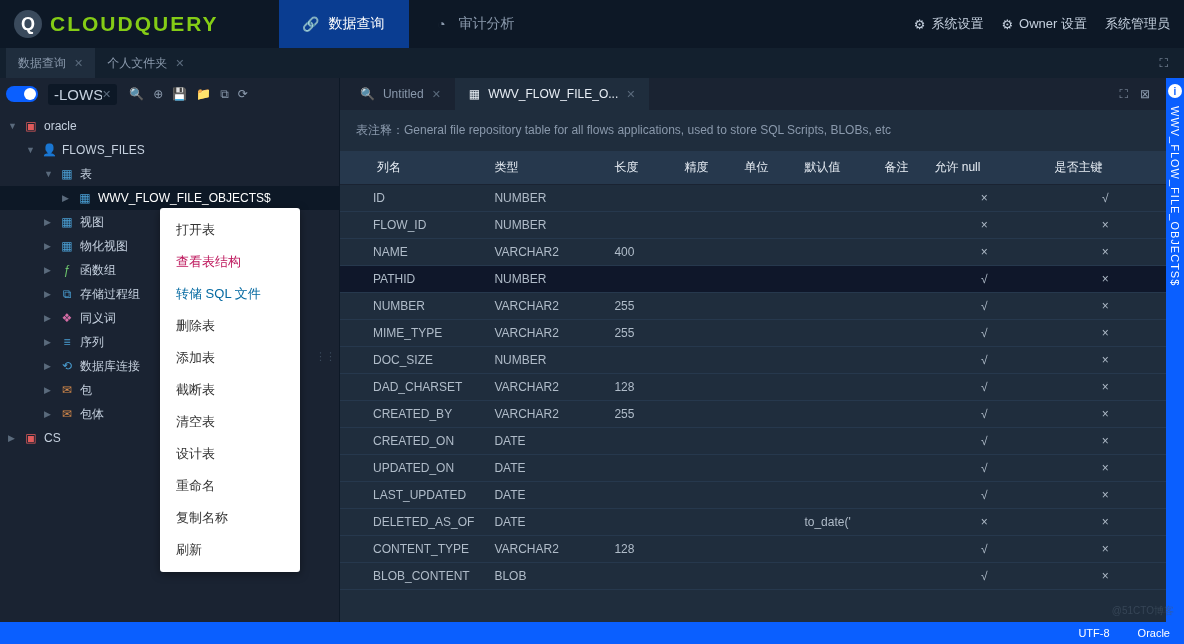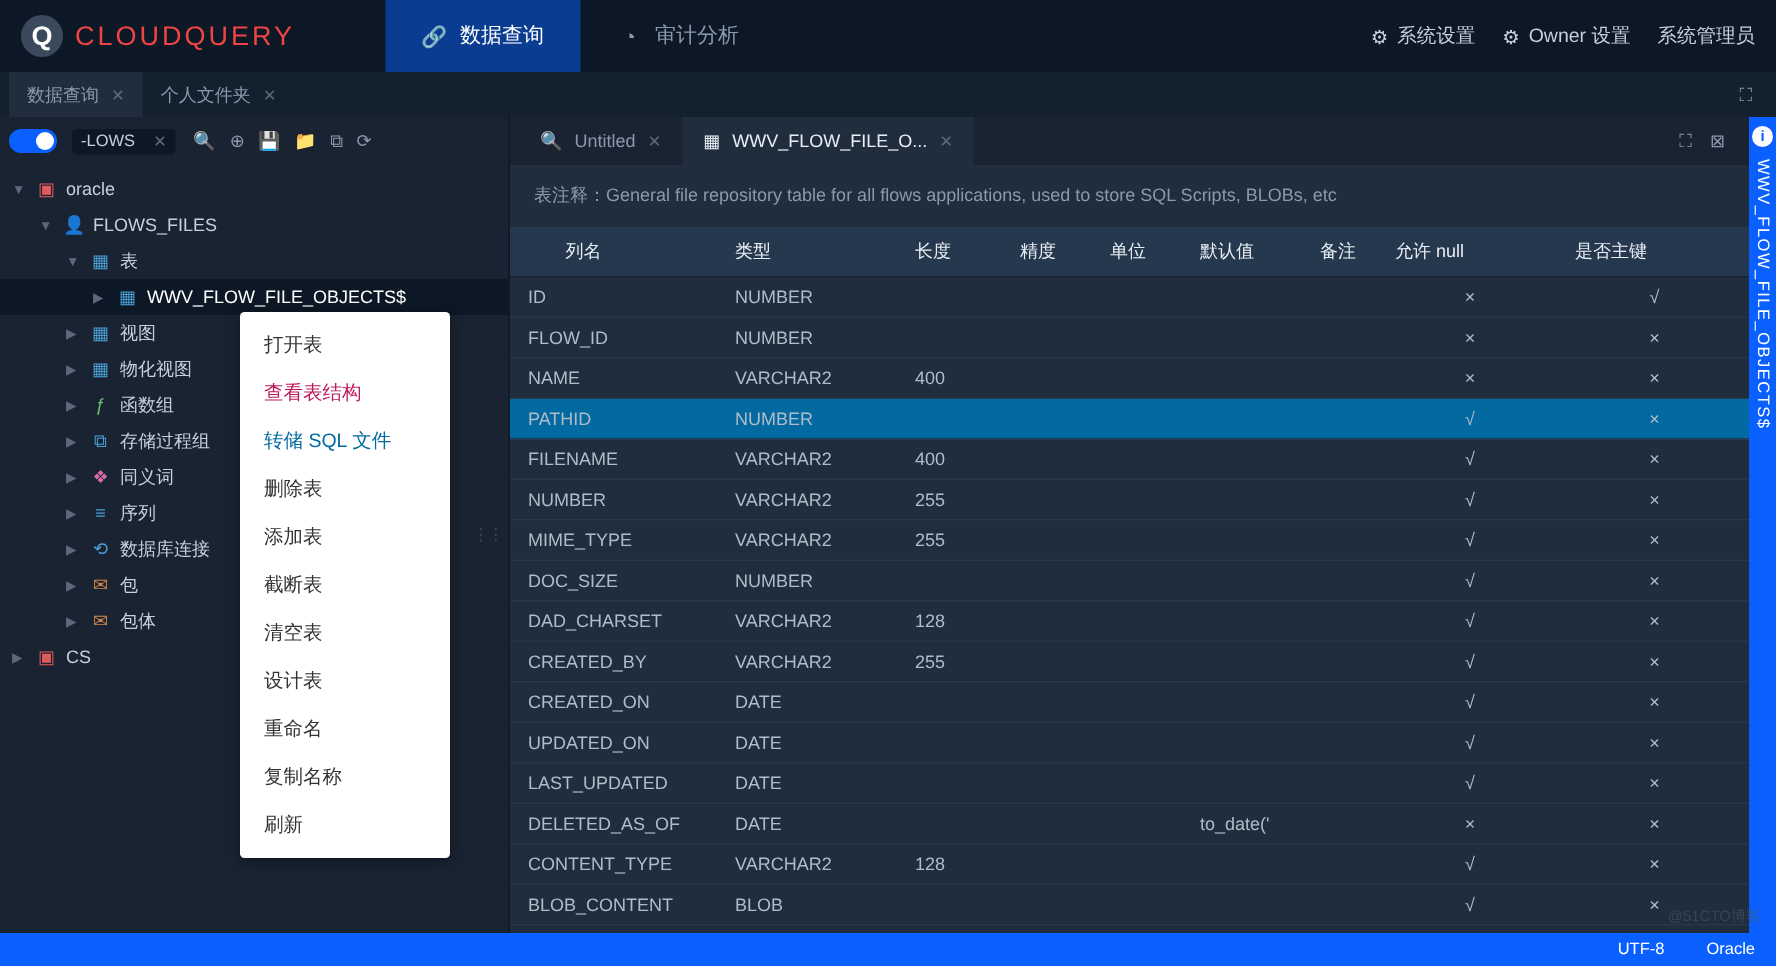--- a/index.html
+++ b/index.html
@@ -1,38 +1,38 @@
 <!DOCTYPE html>
 <html><head>
 <meta charset="utf-8">
 <style>
 *{box-sizing:border-box;margin:0;padding:0;font-family:-apple-system,"Segoe UI",Arial,sans-serif}
 body{background:#1a2332;color:#c5d0de;font-size:12px;overflow:hidden;width:1184px;height:644px}
 .topbar{height:48px;background:#0d1826;display:flex;align-items:center;padding:0 14px}
 .logo{display:flex;align-items:center;gap:8px;margin-right:60px}
 .logo-icon{width:28px;height:28px;border-radius:50%;background:#3a4a5c;display:flex;align-items:center;justify-content:center;font-size:18px;font-weight:bold;color:#fff}
-.logo-text{font-size:18px;letter-spacing:2px;color:#ef4444;font-weight:400}
+.logo-text{font-size:21px;letter-spacing:2px;color:#84cc16;font-weight:700}
 .topnav{display:flex;height:48px}
 .topnav-item{display:flex;align-items:center;gap:8px;padding:0 24px;color:#8a99ac;cursor:pointer;font-size:14px}
 .topnav-item.active{background:#0a3d91;color:#fff}
 .topnav-icon{width:18px;height:18px;display:flex;align-items:center;justify-content:center}
 .topbar-right{margin-left:auto;display:flex;gap:18px;font-size:13px;color:#c5d0de}
 .topbar-right span{display:flex;align-items:center;gap:6px;cursor:pointer}
 .tabbar{height:30px;background:#13202e;display:flex;align-items:center;padding:0 6px}
 .tab{display:flex;align-items:center;gap:8px;padding:0 12px;height:30px;font-size:12px;color:#8a99ac}
 .tab.active{background:#1f2d3d}
 .tab-close{font-size:11px;color:#5a6a7c;cursor:pointer}
 .tabbar-right{margin-left:auto;padding-right:10px;color:#8a99ac;cursor:pointer}
 .body{display:flex;height:calc(644px - 48px - 30px - 22px)}
 .sidebar{width:340px;background:#1a2332;display:flex;flex-direction:column;border-right:1px solid #0d1826}
 .side-toolbar{height:32px;display:flex;align-items:center;padding:0 6px;gap:4px}
 .toggle{width:32px;height:16px;background:#0a5fff;border-radius:10px;position:relative}
 .toggle::after{content:"";position:absolute;width:12px;height:12px;background:#fff;border-radius:50%;top:2px;right:2px}
 .search-box{display:flex;align-items:center;background:#0d1826;border-radius:3px;padding:2px 6px;margin-left:6px}
-.search-box input{background:none;border:none;color:#c5d0de;width:48px;font-size:11px;outline:none}
+.search-box input{background:none;border:none;color:#c5d0de;width:48px;font-size:15px;outline:none}
 .search-clear{color:#5a6a7c;font-size:11px;cursor:pointer}
 .side-icons{display:flex;gap:9px;margin-left:8px;color:#8a99ac}
 .side-icons span{cursor:pointer;font-size:12px}
 .tree{flex:1;overflow:auto;padding:4px 0;position:relative}
 .tree-row{display:flex;align-items:center;height:24px;padding:0 8px;gap:6px;cursor:pointer;font-size:12px}
 .tree-row.selected{background:#0d1826;color:#fff}
 .tree-caret{width:10px;color:#5a6a7c;font-size:9px}
 .tree-icon{width:14px;text-align:center}
 .icon-red{color:#e05b5b}
 .icon-yellow{color:#d4a94a}
@@ -48,22 +48,22 @@
 .main-tabs{height:32px;display:flex;align-items:center;padding:0 6px;background:#1a2332}
 .main-tab{display:flex;align-items:center;gap:8px;padding:0 14px;height:32px;font-size:12px;color:#8a99ac;cursor:pointer}
 .main-tab.active{background:#1f2d3d;color:#e8eef5}
 .main-tabs-right{margin-left:auto;display:flex;gap:12px;padding-right:10px;color:#8a99ac}
 .comment{padding:12px 16px;font-size:12px;color:#8a99ac}
 .table-wrap{flex:1;overflow:auto}
 table{width:100%;border-collapse:collapse;font-size:12px}
 th{text-align:left;padding:8px 10px;background:#26384d;color:#e8eef5;font-weight:500;border-bottom:1px solid #1a2332;font-size:12px}
 th:first-child{padding-left:37px}
 td{padding:6px 10px;border-bottom:1px solid #26384d;color:#b0bcc9}
-td:first-child{padding-left:12px}
-tr.sel td{background:#0369a1}
+td:first-child{padding-left:33px}
+tr.sel td{background:#0f172a}
 .null{color:#6a7888}
 .center{text-align:center}
 .drag-handle{position:absolute;right:4px;top:240px;color:#3a4a5c;font-size:11px;letter-spacing:-1px}
 .rightbar{width:18px;background:#0a5fff;display:flex;flex-direction:column;align-items:center;padding-top:6px}
 .rightbar-info{width:14px;height:14px;border-radius:50%;background:#fff;color:#0a5fff;font-size:10px;font-weight:bold;display:flex;align-items:center;justify-content:center;margin-bottom:8px}
 .rightbar-text{writing-mode:vertical-rl;color:#fff;font-size:11px;letter-spacing:1px}
 .statusbar{height:22px;background:#0a5fff;display:flex;align-items:center;padding:0 14px;color:#fff;font-size:11px}
 .statusbar-right{margin-left:auto;display:flex;gap:28px}
 .watermark{position:fixed;right:10px;bottom:26px;color:#4a5a6c;font-size:10px;opacity:.55}
 </style>
@@ -295,31 +295,20 @@
               <td>NUMBER</td>
               <td></td>
               <td></td>
               <td></td>
               <td class="null"><null></null></td>
               <td></td>
               <td class="center">√</td>
               <td class="center">×</td>
             </tr>
             <tr>
-              <td>FILENAME</td>
-              <td>VARCHAR2</td>
-              <td>400</td>
-              <td></td>
-              <td></td>
-              <td class="null"><null></null></td>
-              <td></td>
-              <td class="center">√</td>
-              <td class="center">×</td>
-            </tr>
-            <tr>
               <td>NUMBER</td>
               <td>VARCHAR2</td>
               <td>255</td>
               <td></td>
               <td></td>
               <td class="null"><null></null></td>
               <td></td>
               <td class="center">√</td>
               <td class="center">×</td>
             </tr>

